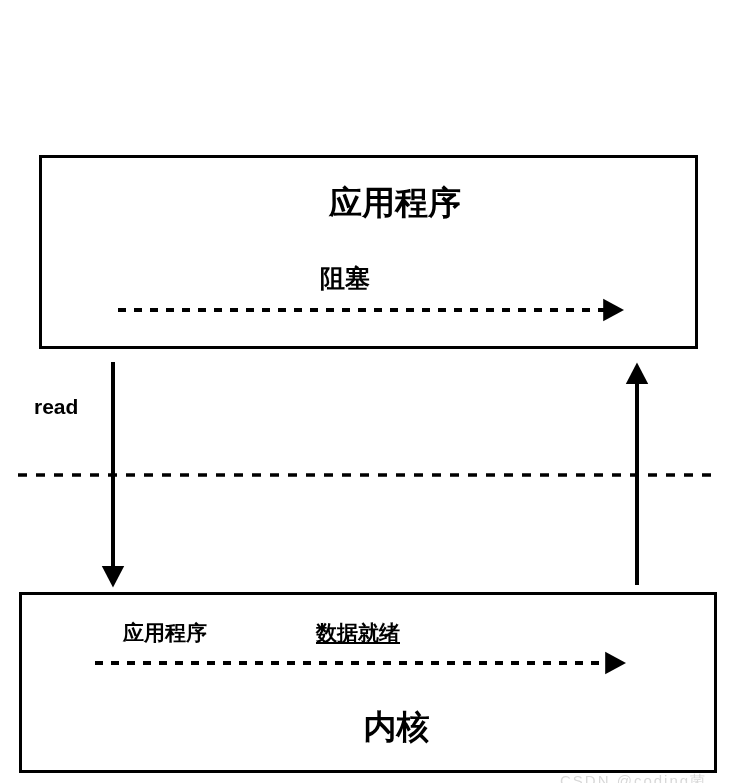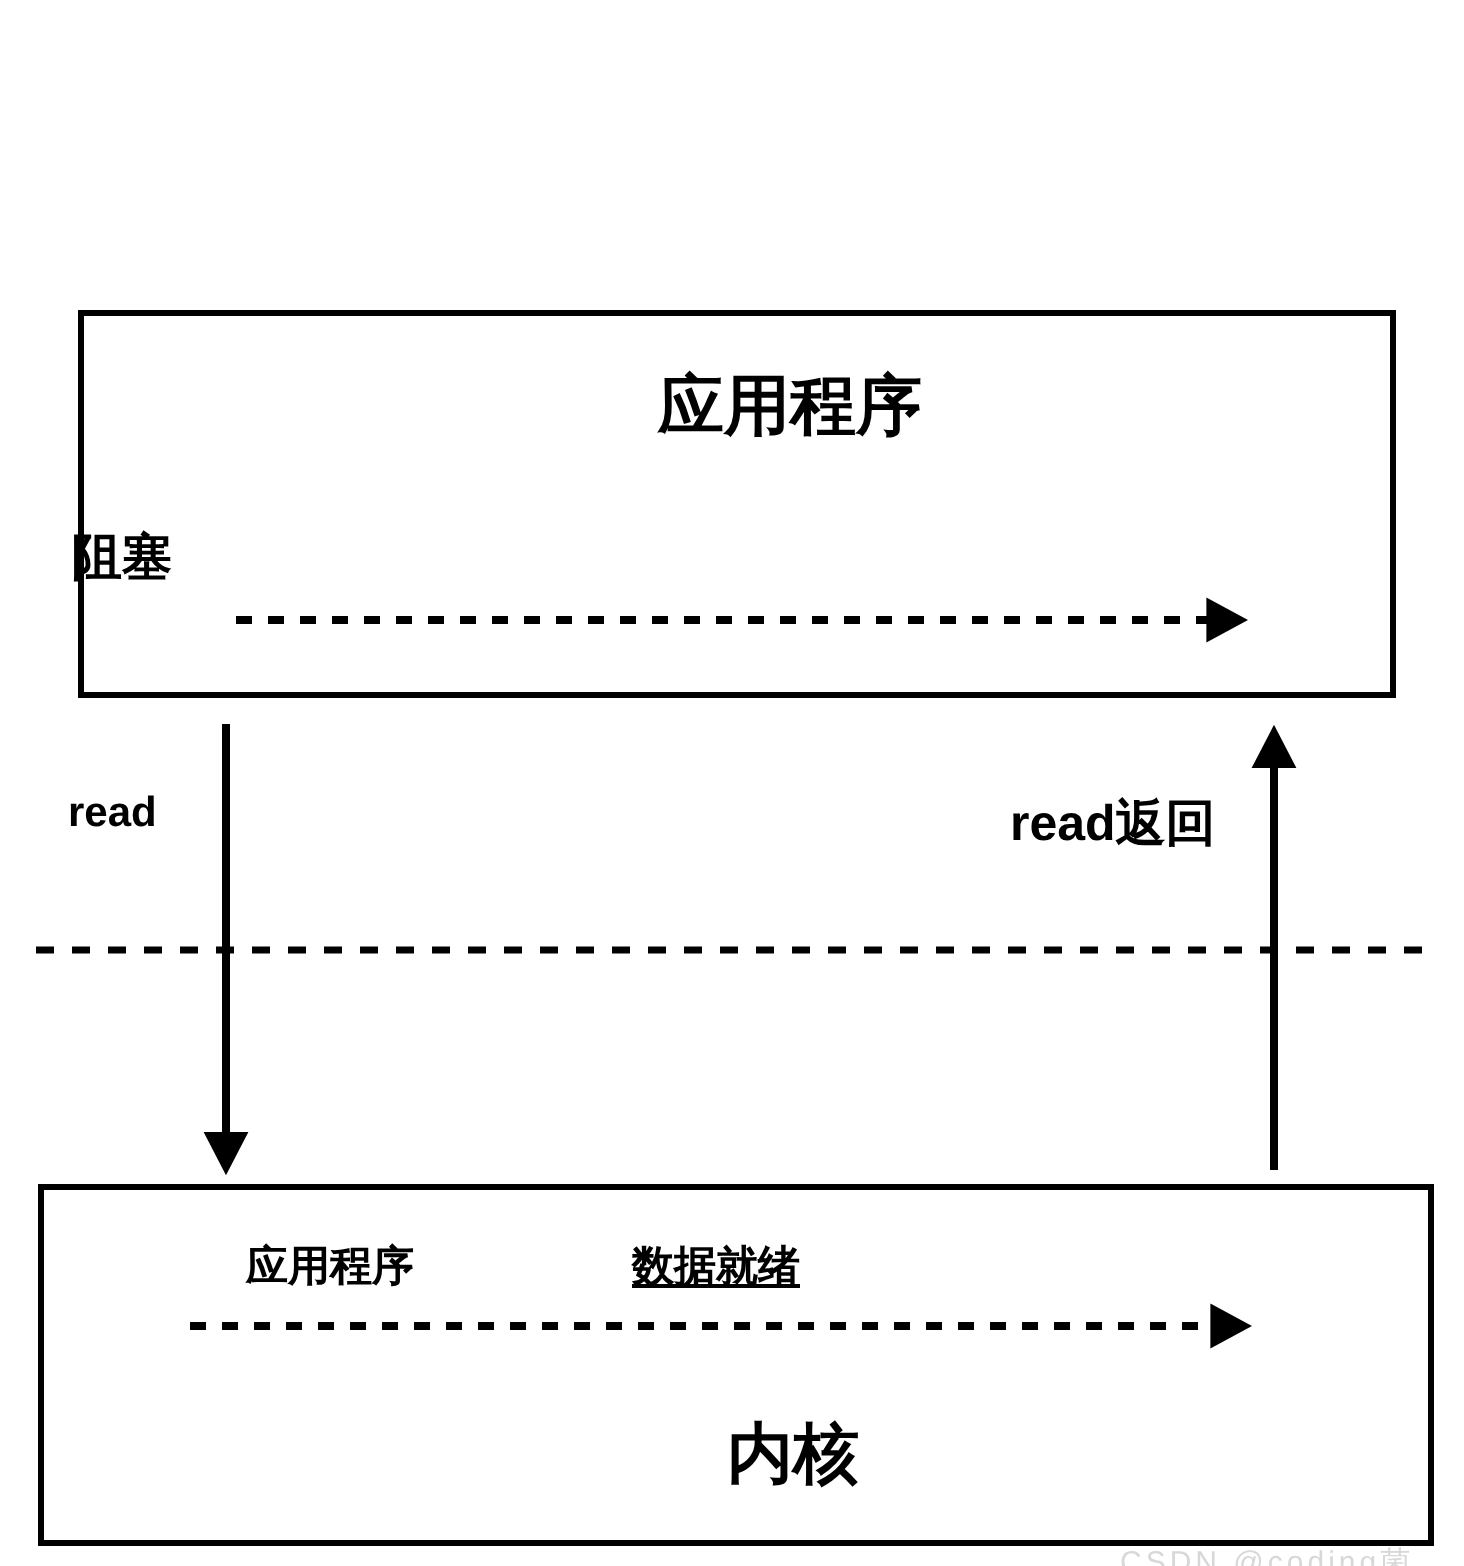--- a/index.html
+++ b/index.html
@@ -70,21 +70,21 @@
     font-weight: 700;
   }
   .center-x {
     left: 0;
     width: 732px;
     text-align: center;
     margin-left: 29px;
   }
 
   #app-title     { top: 181px; }
-  #blocking-lbl  { top: 262px; left: 0; width: 690px; text-align: left; margin-left: 36px; }
+  #blocking-lbl  { top: 262px; left: 0; width: 690px; text-align: center; }
   #kernel-title  { top: 705px; left: 0; width: 735px; text-align: center; }
 
   #prepare-lbl { left: 95px;  top: 619px; width: 140px; text-align: center; }
   #ready-lbl   { left: 288px; top: 619px; width: 140px; text-align: center; text-decoration: underline; }
   #copy-lbl    { left: 482px; top: 619px; width: 140px; text-align: center; }
 
   #read-lbl    { left: 34px;  top: 395px; font-size: 21px; font-weight: 700; }
   #readret-lbl { left: 505px; top: 395px; font-size: 25px; font-weight: 700; }
 
   
@@ -124,21 +124,20 @@
 
   <div class="lbl lbl-small" id="prepare-lbl">应用程序</div>
 
   <div class="lbl lbl-small" id="ready-lbl">数据就绪</div>
 
 
   <div class="lbl lbl-big center-x" id="kernel-title">内核</div>
 
   <div class="lbl" id="read-lbl">read</div>
 
-  <div class="lbl" id="readret-lbl">read返回</div>
 
   <svg id="vector-layer" viewBox="0 0 732 783">
 
     <defs>
       <marker id="arrowhead-right" markerWidth="7" markerHeight="7" refX="1.2" refY="3" orient="auto" markerUnits="strokeWidth">
         <path d="M0,0.2 L0,5.8 L5.2,3 z" fill="#000"></path>
       </marker>
       <marker id="arrowhead-down" markerWidth="6.2" markerHeight="6.2" refX="1.0" refY="3.1" orient="auto" markerUnits="strokeWidth">
         <path d="M0,0.3 L0,5.9 L5.4,3.1 z" fill="#000"></path>
       </marker>

